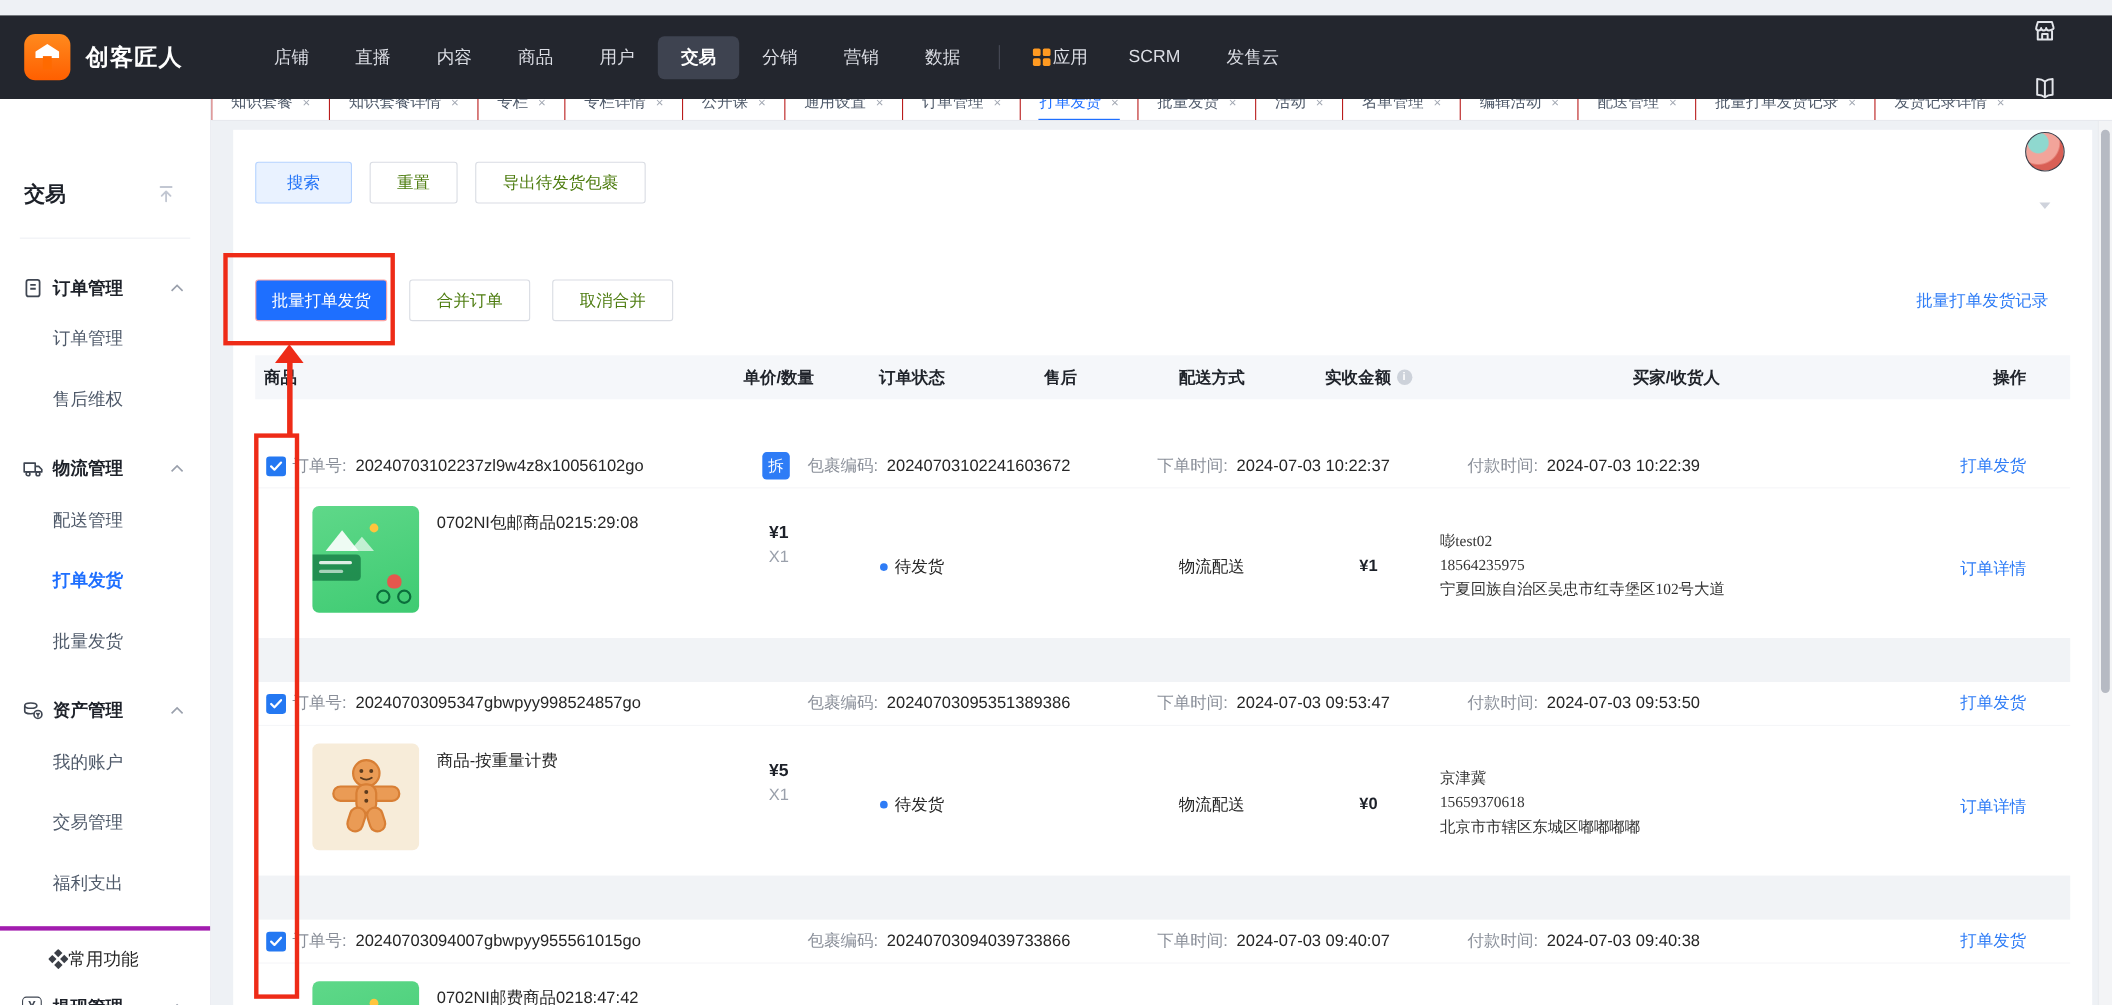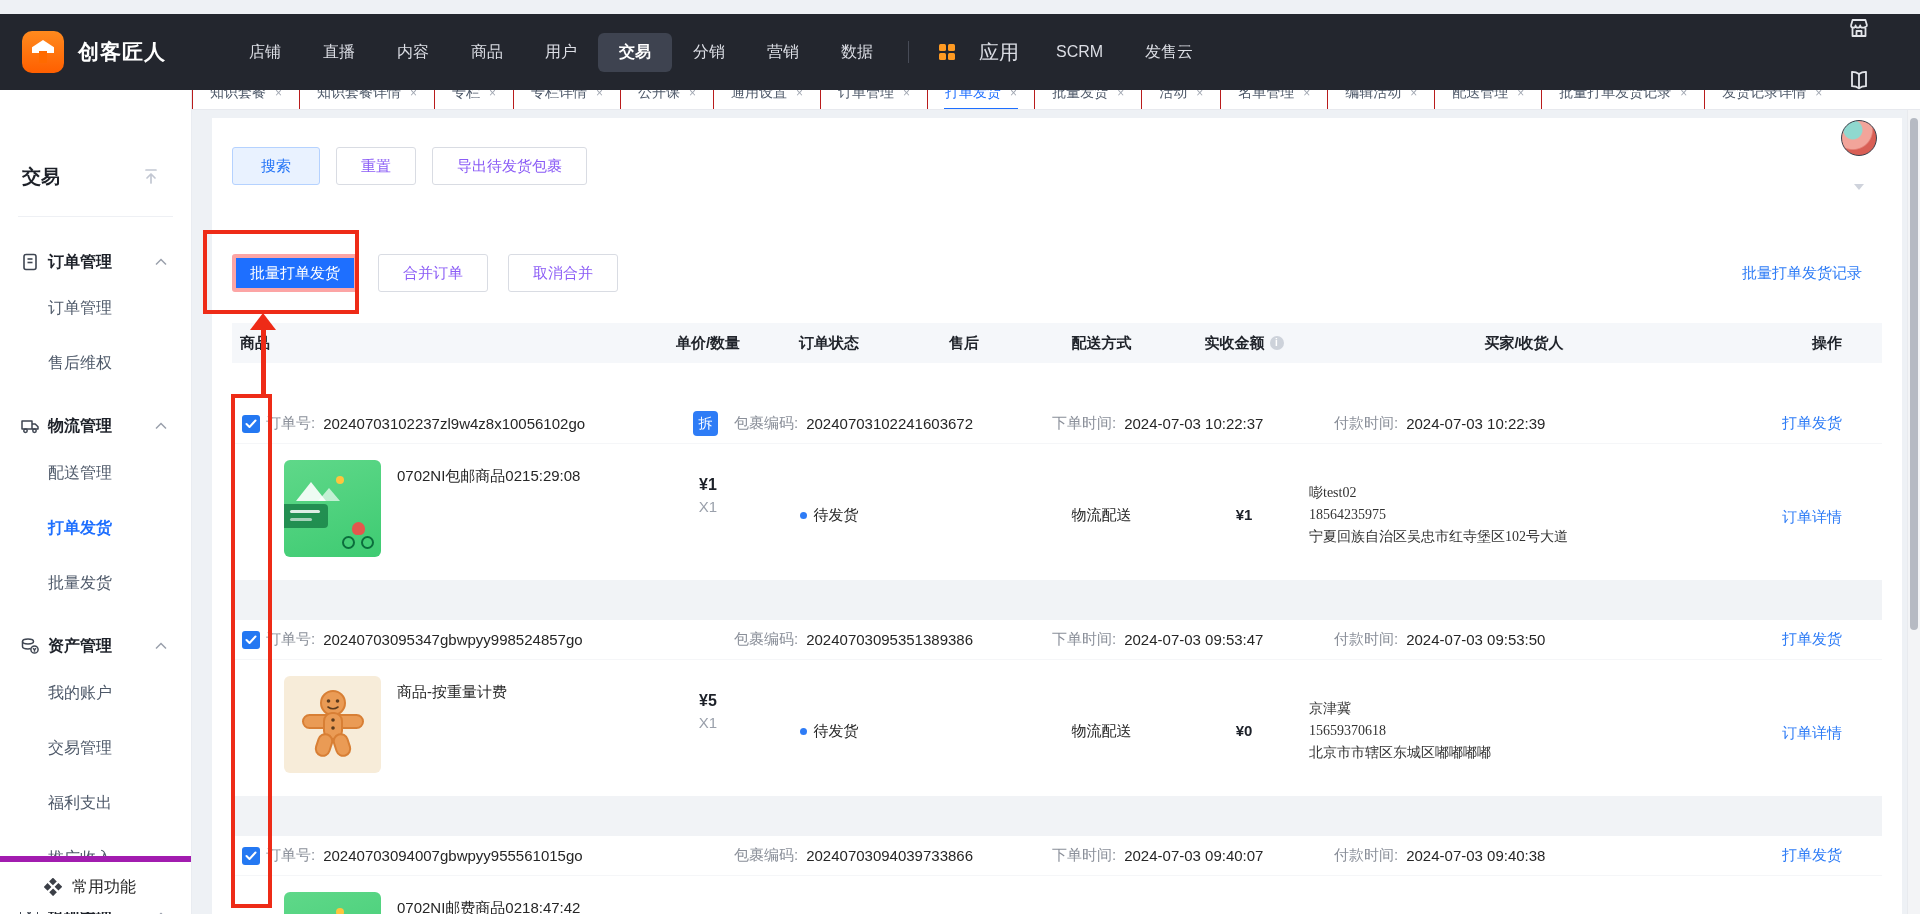--- a/index.html
+++ b/index.html
@@ -10,21 +10,21 @@
   .topbar { position:absolute; left:0; top:14px; width:1920px; height:76px; background:#23262e; display:flex; align-items:center; color:#dcdee5; z-index:30; }
   .brand { display:flex; align-items:center; gap:14px; padding-left:22px; }
   .brand-ico { width:42px; height:42px; border-radius:10px; background:linear-gradient(180deg,#ff8a1e,#ff5f00); position:relative; }
   .brand-ico::before { content:""; position:absolute; left:10px; top:9px; width:22px; height:13px; background:#fff; clip-path:polygon(50% 0,100% 55%,100% 100%,0 100%,0 55%); }
   .brand-ico::after { content:""; position:absolute; left:17px; top:20px; width:8px; height:12px; background:#ff6a00; }
   .brand-name { font-size:21px; font-weight:bold; color:#fff; letter-spacing:1px; }
   .nav-menu { display:flex; align-items:center; margin-left:62px; }
   .nav-item { padding:9px 21px; font-size:16px; cursor:pointer; white-space:nowrap; }
   .nav-item.active { background:#3e4350; border-radius:6px; color:#fff; font-weight:bold; }
   .nav-divider { width:1px; height:22px; background:#474b57; margin:0 14px; }
-  .nav-apps { display:flex; align-items:center; gap:24px; padding:9px 16px; font-size:20px; cursor:pointer; }
+  .nav-apps { display:flex; align-items:center; gap:2px; padding:9px 16px; font-size:16px; cursor:pointer; }
   .grid-ico { display:grid; grid-template-columns:7px 7px; grid-template-rows:7px 7px; gap:2px; }
   .grid-ico i { background:#ff9a22; border-radius:1.5px; }
   .top-right { margin-left:auto; display:flex; align-items:center; gap:28px; padding-right:24px;flex-direction:column; }
   .ai-entry { display:flex; align-items:center; gap:8px; font-size:16px; color:#eceef3; cursor:pointer; }
   .ai-ring { width:19px; height:19px; border-radius:50%; background:conic-gradient(#54c6f0,#4f6df5,#8a4ff0,#54c6f0); position:relative; }
   .ai-ring::after { content:""; position:absolute; left:5px; top:5px; width:9px; height:9px; border-radius:50%; background:#23262e; }
   .top-ico { width:24px; height:24px; cursor:pointer; }
   .avatar { width:36px; height:36px; border-radius:50%; background:radial-gradient(circle at 32% 26%, #8fd8cf 0 26%, #f2a49a 30% 55%, #d95f55 60% 100%); border:1px solid #3a3e49; cursor:pointer; }
   .caret { width:0; height:0; border-left:5px solid transparent; border-right:5px solid transparent; border-top:6px solid #cfd3dc; cursor:pointer; }
 
@@ -33,36 +33,36 @@
   .side-title { position:absolute; left:22px; top:88px; font-size:19px; font-weight:bold; color:#1d2129; }
   .collapse-btn { position:absolute; right:30px; top:90px; cursor:pointer; }
   .side-divider { position:absolute; left:18px; right:18px; top:140px; height:1px; background:#eef0f4; }
   .side-item { position:absolute; left:0; right:0; height:24px; display:flex; align-items:center; cursor:pointer; font-size:16px; }
   .side-item .g-ico { position:absolute; left:20px; top:2px; }
   .side-item .g-label { position:absolute; left:48px; font-weight:bold; color:#1d2129; }
   .side-item .g-chev { position:absolute; right:24px; top:8px; }
   .side-item .s-label { position:absolute; left:48px; color:#4e5969; }
   .side-item.active .s-label { color:#1e6fff; font-weight:bold; }
   .icon-yen { position:absolute; left:20px; top:2px; width:18px; height:18px; border:1.6px solid #3f4652; border-radius:4px; color:#3f4652; font-size:12px; font-weight:bold; text-align:center; line-height:15px; }
-  .side-footer { position:absolute; left:0; right:0; bottom:2px; height:56px; background:#fff; border-top:6px solid #a21caf; display:flex; align-items:center; padding-left:44px; gap:10px; font-size:16px; color:#262626; cursor:pointer; }
+  .side-footer { position:absolute; left:0; right:0; bottom:16px; height:56px; background:#fff; border-top:4px solid #a21caf; display:flex; align-items:center; padding-left:44px; font-size:16px; color:#262626; cursor:pointer; }
 
   
   .main { position:absolute; left:192px; top:76px; right:0; bottom:0; background:#eef1f5; }
   .tabbar { height:34px; background:#fff; border-bottom:1px solid #e7e9ee; display:flex; align-items:center; overflow:hidden; }
   .tab { display:flex; align-items:center; gap:9px; padding:0 17px; height:34px; font-size:14px; color:#4e5969; border-left:1px solid #b91c1c; position:relative; white-space:nowrap; cursor:pointer; }
   .tab .x { color:#a0a6b1; font-size:12px; }
   .tab.active { color:#1e6fff; }
   .tab.active::after { content:""; position:absolute; left:16px; right:16px; bottom:0; height:2px; background:#1e6fff; }
 
   .panel { position:absolute; left:20px; top:42px; right:18px; bottom:0; background:#fff; padding:0 20px; overflow:hidden; }
 
   .toolbar-row { display:flex; gap:16px; margin-top:29px; }
-  .btn { height:38px; border-radius:3px; border:1px solid #d9dce3; background:#fff; color:#8b5cf6; font-size:15px; padding:0 24px; cursor:pointer; font-family:inherit; }
+  .btn { height:38px; border-radius:3px; border:1px solid #d9dce3; background:#fff; color:#4d7c0f; font-size:15px; padding:0 24px; cursor:pointer; font-family:inherit; }
   .btn-light { background:#e9f2ff; border-color:#b5d2ff; color:#2676f7; padding:0 28px; }
-  .btn-primary { background:#1e6fff; border:4px solid #fca5a5; color:#fff; padding:0 14px; font-size:15px; }
+  .btn-primary { background:#1e6fff; border:1px solid #fca5a5; color:#fff; padding:0 14px; font-size:15px; }
 
   .action-row { display:flex; gap:20px; margin-top:69px; align-items:center; }
   .records-link { margin-left:auto; margin-right:20px; color:#2e7cf6; font-size:15px; }
 
   .trow { display:grid; grid-template-columns:430px 92px 150px 120px 155px 130px 430px 1fr; }
   .thead { margin-top:31px; background:#f5f7fa; height:40px; align-items:center; font-weight:bold; font-size:15px; color:#20242b; }
   .th { padding-left:8px; }
   .th.center { text-align:center; padding-left:0; }
   .th.right { text-align:right; padding-right:40px; }
   .th-amt { display:flex; align-items:center; justify-content:center; gap:5px; }

